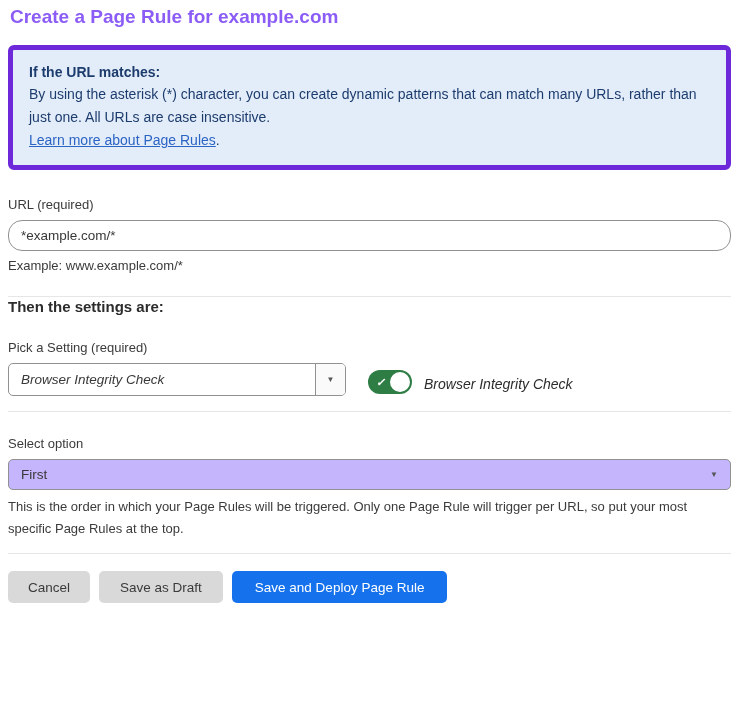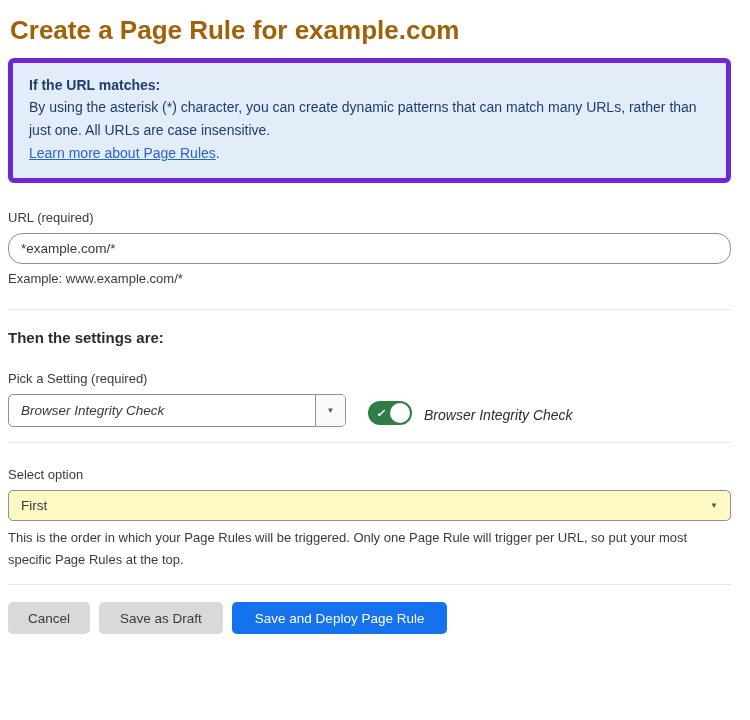--- a/index.html
+++ b/index.html
@@ -9,26 +9,26 @@
     color: #333;
   }
   .page {
     width: 750px;
     height: 720px;
     padding: 0 19px 0 8px;
     background: #fff;
     overflow: hidden;
   }
   .page-title {
-    margin-top: 17px;
+    margin-top: 4px;
     margin-left: 2px;
-    font-size: 26px;
+    font-size: 19px;
     line-height: 26px;
     font-weight: bold;
-    color: #a16207;
+    color: #8b5cf6;
   }
   
   .info-box {
     margin-top: 15px;
     background: #e3edf9;
     border: 5px solid #6d28d9;
     border-radius: 6px;
     padding: 11px 16px 13px 16px;
     color: #1d3c6e;
     font-size: 14px;
@@ -80,21 +80,21 @@
   }
   .divider-1 { margin-top: 22px; }
   .divider-2 { margin-top: 15px; }
   .divider-3 { margin-top: 13px; }
   .section-heading {
     font-size: 15px;
     font-weight: bold;
     color: #2c2c2c;
     line-height: 19px;
   }
-  .settings-heading { margin-top: 18px; }
+  .settings-heading { }
   .picker-label { margin-top: 24px; }
   .picker-row {
     margin-top: 7px;
     display: flex;
     align-items: center;
     font-style: italic;
   }
   
   .dropdown {
     width: 338px;
@@ -193,21 +193,21 @@
   }
   
   .order-heading { margin-top: 20px; }
   .order-select-label { margin-top: 24px; }
   .select-box {
     margin-top: 7px;
     width: 100%;
     height: 31px;
     border: 1px solid #919191;
     border-radius: 5px;
-    background: #fef9c3;
+    background: #c4b5fd;
     display: flex;
     align-items: center;
     padding: 0 12px;
     font-size: 13.5px;
     color: #383838;
     cursor: pointer;
   }
   .select-box .select-value { flex: 1; }
   .order-helper {
     margin-top: 6px;

